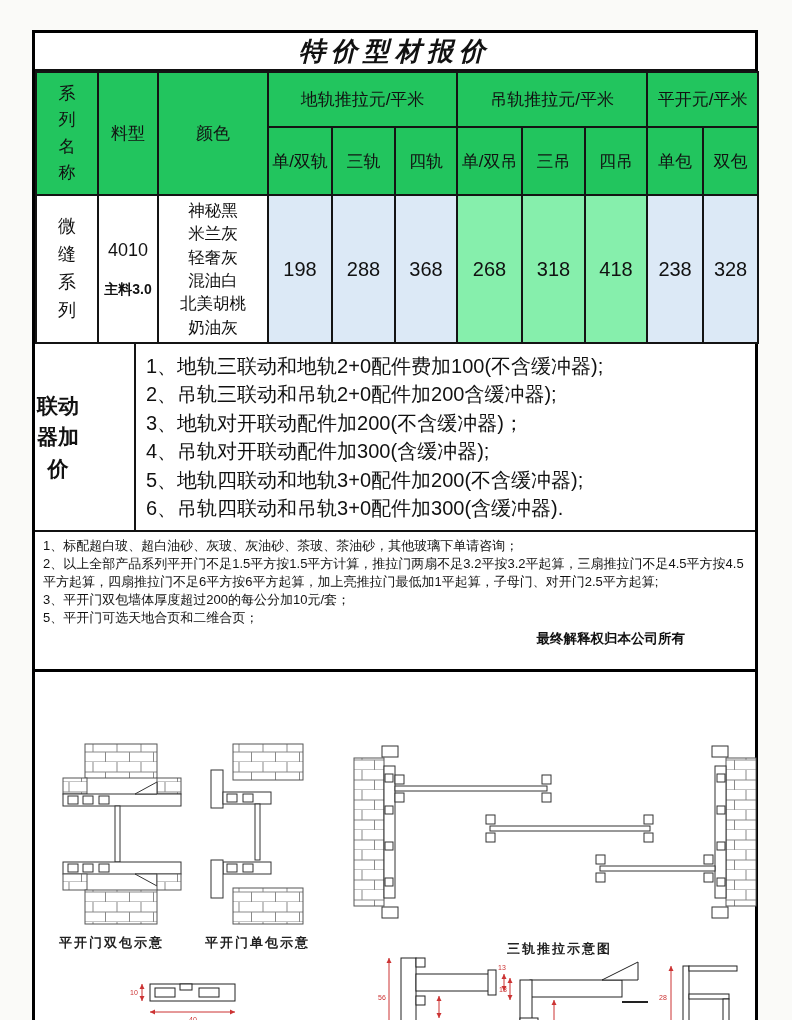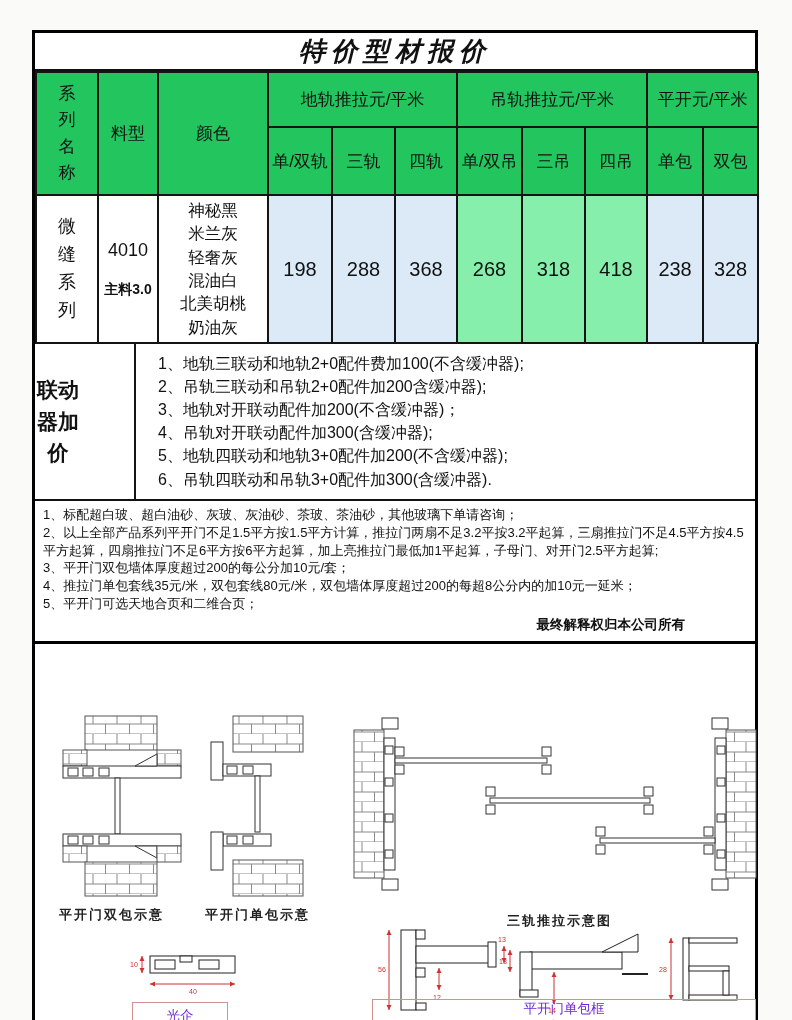--- a/index.html
+++ b/index.html
@@ -40,21 +40,21 @@
   td.c-blue { background:#dce9f6; }
   td.c-white { background:#86efac; }
   
   .linkage { display:flex; border-bottom:2px solid #111; min-height:144px; }
   .linkage-label {
     width:101px; border-right:2px solid #141414; flex:none;
     display:flex; align-items:center; justify-content:flex-start;
     font-size:21px; font-weight:bold;
   }
   .linkage-label .wrap { width:2.2em; word-break:break-all; text-align:center; line-height:1.5; }
-  .linkage-items { flex:1; padding:7px 22px; font-size:16px; line-height:1.32; }
+  .linkage-items { flex:1; padding:7px 10px; font-size:20px; line-height:1.32; }
   .linkage-items div { margin:2px 0; }
   
   .notes { border-bottom:3px solid #000; min-height:140px; padding:5px 8px 6px 8px;
            font-size:13px; line-height:1.38; }
   .notes .disclaimer { text-align:right; padding-right:62px; font-size:13.5px;
                        font-weight:bold; margin-top:3px; }
   
   .diagrams { position:relative; height:365px;margin-top:42px; }
   .abs { position:absolute; }
   .caption { font-size:13px; letter-spacing:2px; color:#222; font-weight:bold; }
@@ -147,21 +147,20 @@
       <div>4、吊轨对开联动配件加300(含缓冲器);</div>
       <div>5、地轨四联动和地轨3+0配件加200(不含缓冲器);</div>
       <div>6、吊轨四联动和吊轨3+0配件加300(含缓冲器).</div>
     </div>
   </div>
 
   <div class="notes">
     <div>1、标配超白玻、超白油砂、灰玻、灰油砂、茶玻、茶油砂，其他玻璃下单请咨询；</div>
     <div>2、以上全部产品系列平开门不足1.5平方按1.5平方计算，推拉门两扇不足3.2平按3.2平起算，三扇推拉门不足4.5平方按4.5平方起算，四扇推拉门不足6平方按6平方起算，加上亮推拉门最低加1平起算，子母门、对开门2.5平方起算;</div>
     <div>3、平开门双包墙体厚度超过200的每公分加10元/套；</div>
-    <div>4、推拉门单包套线35元/米，双包套线80元/米，双包墙体厚度超过200的每超8公分内的加10元一延米；</div>
     <div>5、平开门可选天地合页和二维合页；</div>
     <div class="disclaimer">最终解释权归本公司所有</div>
   </div>
 
   <div class="diagrams">
 
     <svg class="abs" style="left:22px; top:28px;" width="130" height="185" viewBox="0 0 130 185">
       <defs>
         <pattern id="b1" width="24" height="20" patternUnits="userSpaceOnUse">
           <rect width="24" height="20" fill="#fff"></rect>

